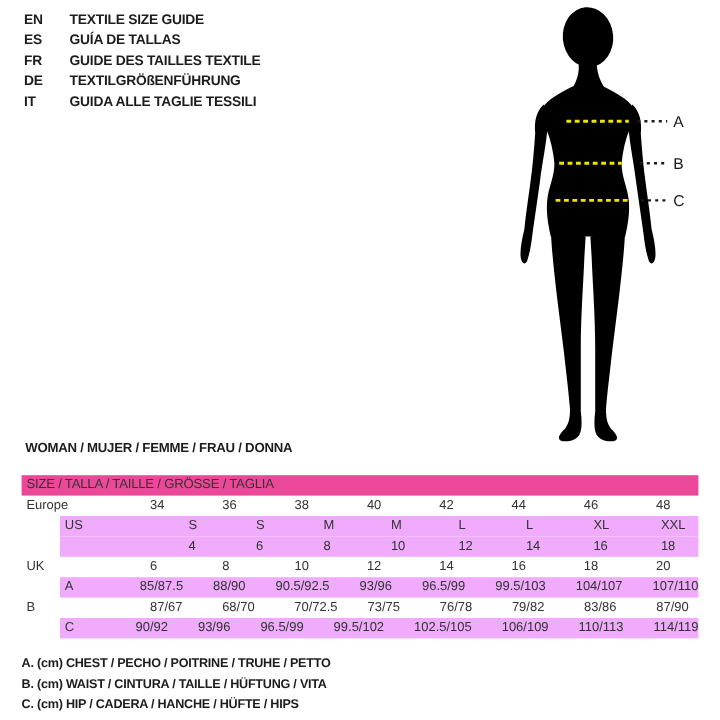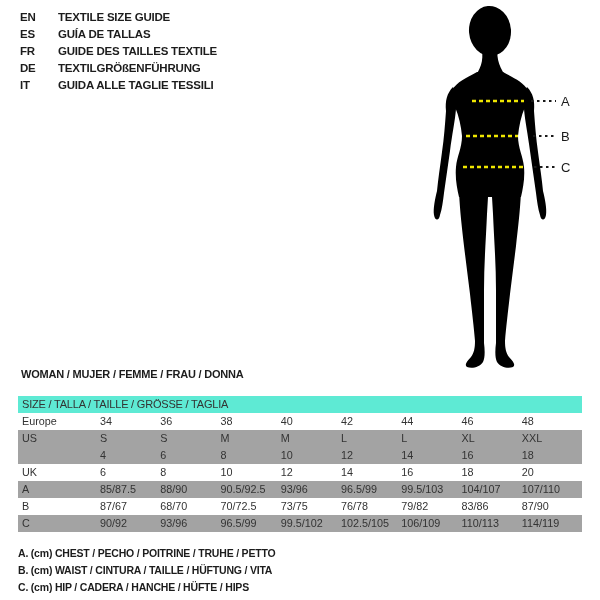--- a/index.html
+++ b/index.html
@@ -24,25 +24,25 @@
   
   .gender-heading {
     position:absolute; left:21px; top:368px;
     font-size:11px; font-weight:bold; color:#1c1c1c; letter-spacing:-0.2px;
     white-space:nowrap;
   }
 
   
   .size-table { position:absolute; left:18px; top:396px; width:564px; color:#333; }
   .thead {
-    height:17px; line-height:17px; background:#5eead4; padding-left:4px;
+    height:17px; line-height:17px; background:#ec4899; padding-left:4px;
     font-size:11px; color:#333; letter-spacing:-0.2px;
   }
-  .trow { display:flex; height:17px; line-height:17px; font-size:10.8px; }
-  .trow.shaded { background:#a3a3a3; }
+  .trow { display:flex; height:17px; line-height:17px; font-size:10.8px;gap:25px; }
+  .trow.shaded { background:#f0abfc;margin-left:32px; }
   .tlabel { width:82px; padding-left:4px; box-sizing:border-box; }
   .tcell { flex:1; text-align:left; white-space:nowrap; }
 
   
   .legend { position:absolute; left:18px; top:545px; }
   .legend-line {
     height:17px; line-height:17px; font-weight:bold; font-size:10.5px;
     color:#1c1c1c; letter-spacing:-0.2px; white-space:nowrap;
   }
 </style>

